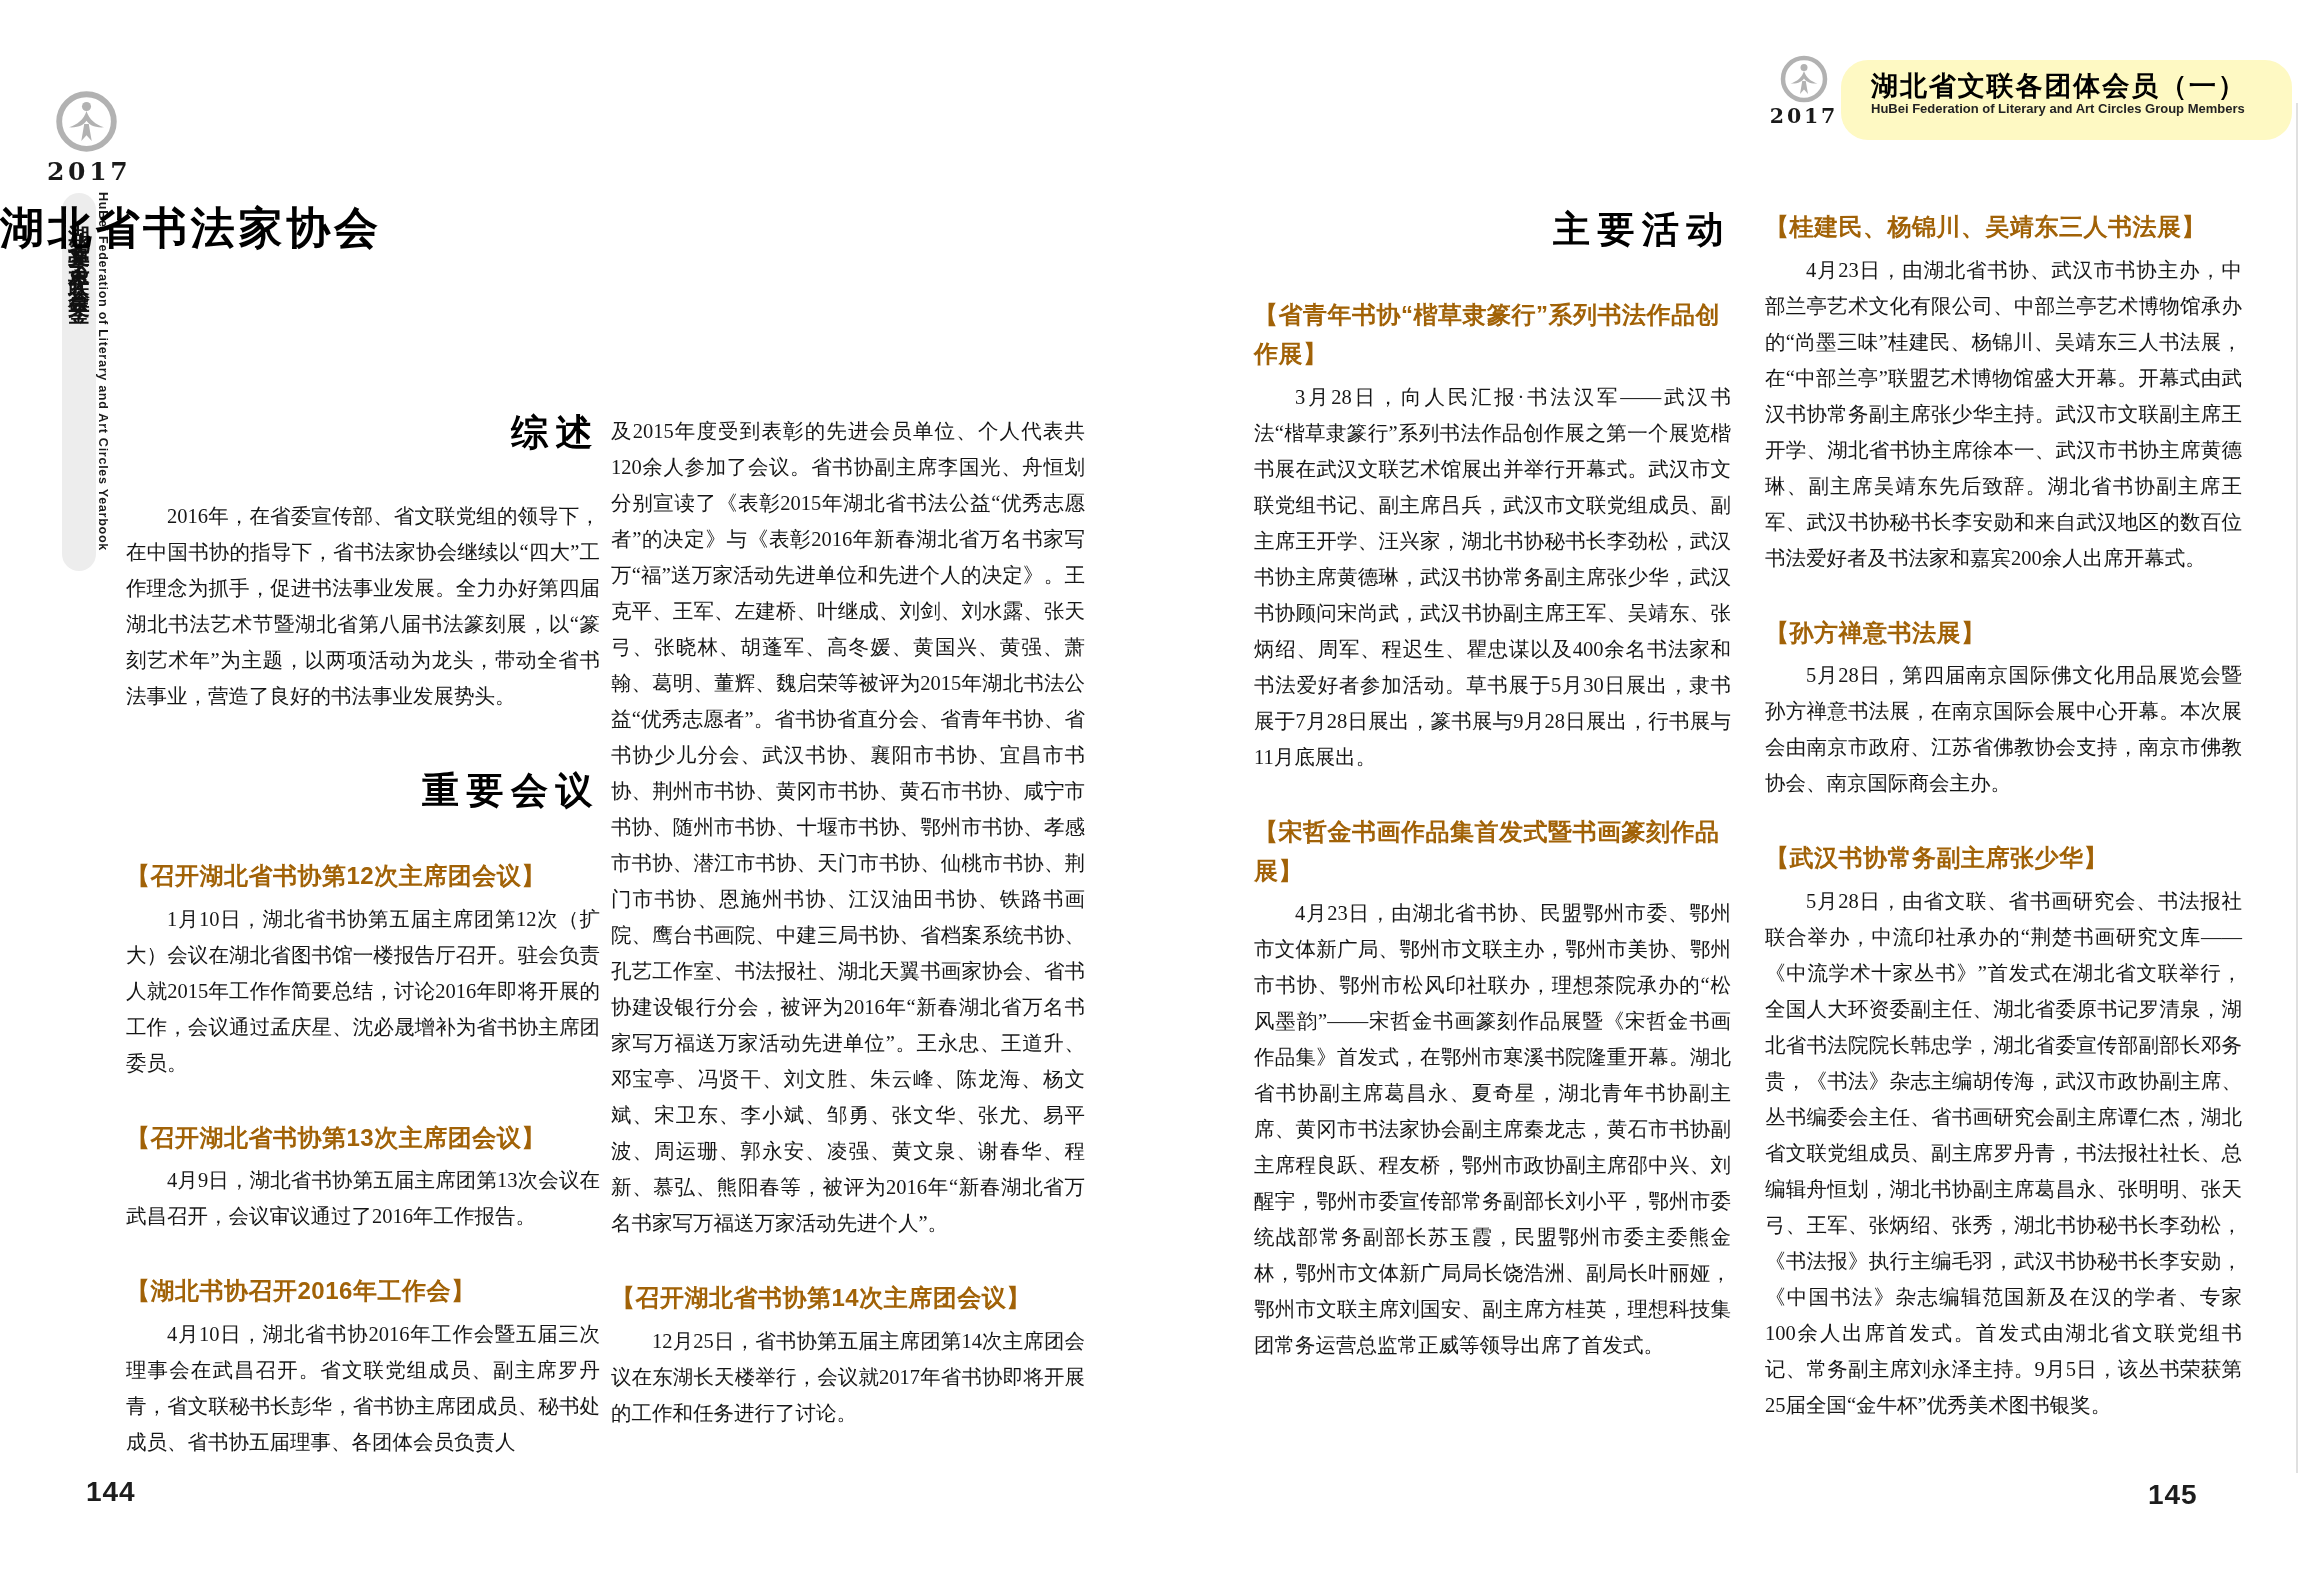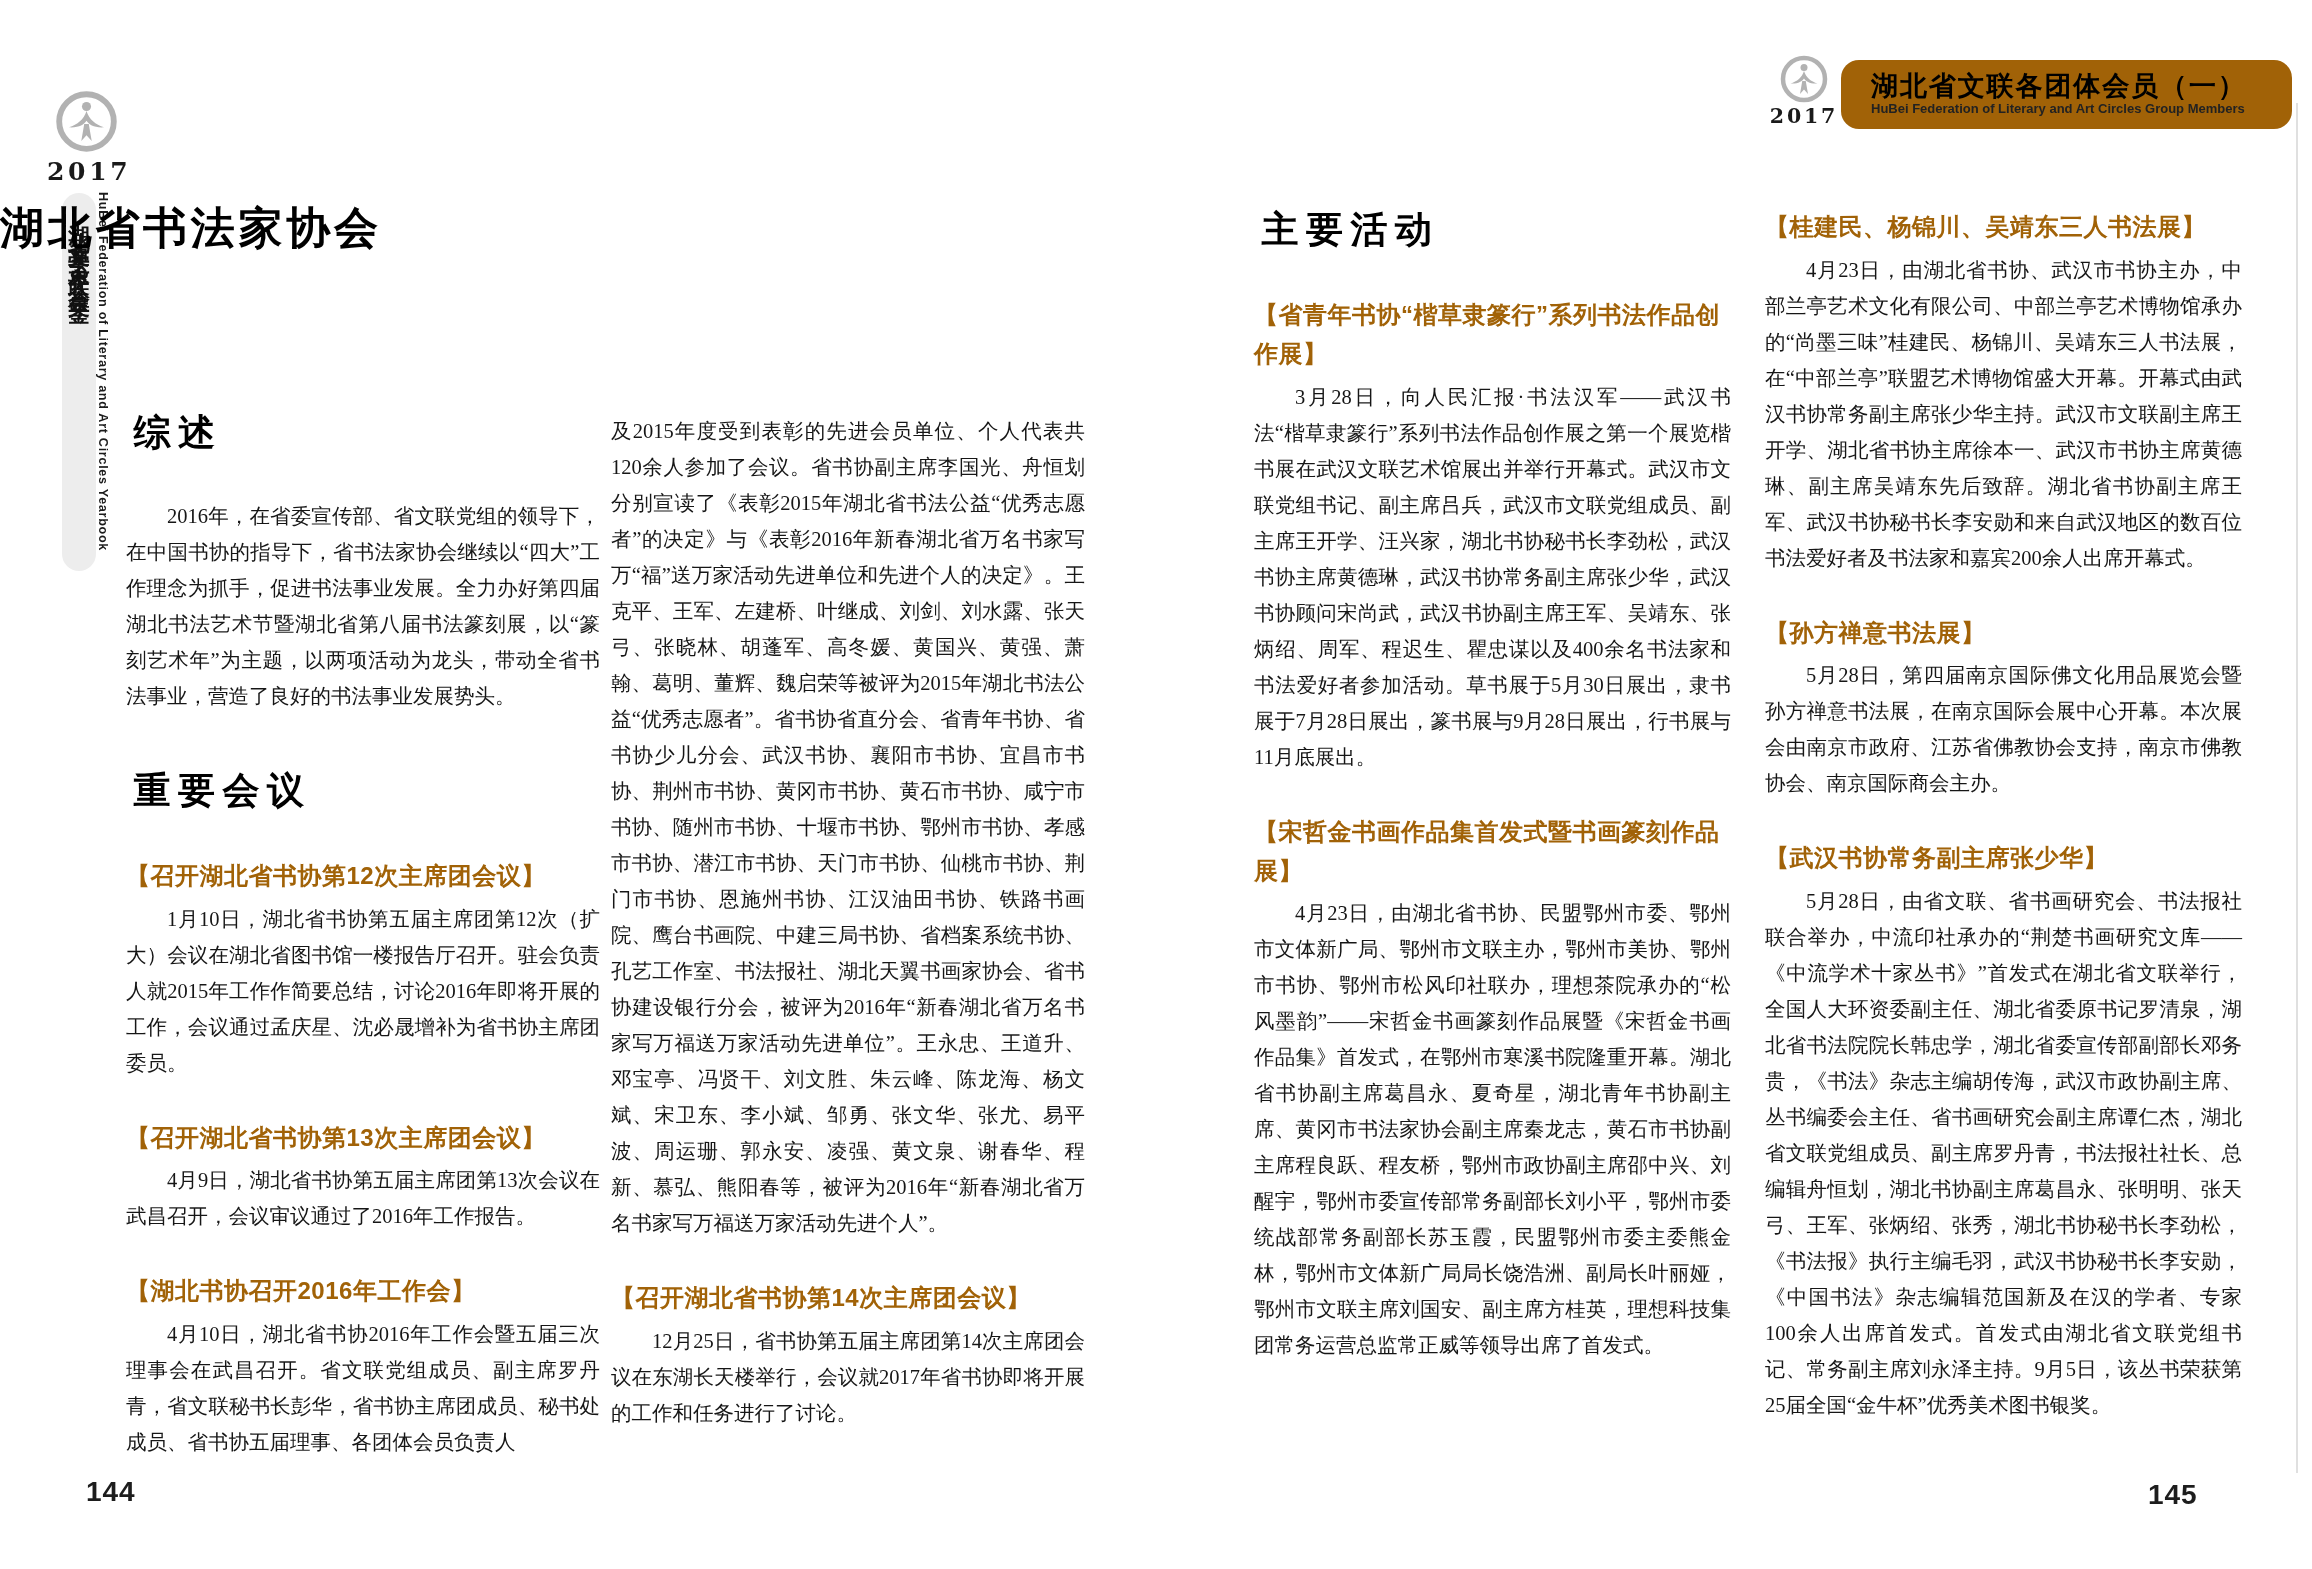--- a/index.html
+++ b/index.html
@@ -10,21 +10,21 @@
   
   .col{
     position:absolute;width:474px;font-size:20.5px;line-height:36px;
     text-align:justify;text-justify:inter-character;
   }
   .col > :first-child{margin-top:0;}
   .block-para{margin:0;text-indent:2em;}
   .block-paracont{margin:0;text-indent:0;}
   .block-section{
     font-family:"Liberation Sans","DejaVu Sans",sans-serif;font-weight:bold;
-    font-size:37px;line-height:45px;text-align:left;letter-spacing:7.5px;text-indent:7.5px;
+    font-size:37px;line-height:45px;text-align:right;letter-spacing:7.5px;text-indent:7.5px;
     margin:54px 0 43px;color:#000;
   }
   .block-entry{
     font-family:"Liberation Sans","DejaVu Sans",sans-serif;font-weight:bold;
     font-size:24px;line-height:39px;text-align:left;letter-spacing:0.5px;
     margin:37px 0 5.6px;color:#a16207;text-indent:0;
   }
   #col-l1{left:126px;top:410px;}
   #col-l2{left:611px;top:413px;}
   #col-r1{left:1254px;top:207px;width:477px;}
@@ -67,22 +67,22 @@
     font-size:12.6px;letter-spacing:0.7px;color:#1b1b1b;white-space:nowrap;
   }
   
   #logo-right{position:absolute;left:1779px;top:54px;width:50px;height:50px;}
   #year-right{
     position:absolute;left:1766px;top:104px;width:76px;text-align:center;
     font-family:"DejaVu Serif","Liberation Serif",serif;font-weight:bold;
     font-size:20.5px;letter-spacing:2.8px;color:#1a1a1a;
   }
   .banner{
-    position:absolute;left:1841px;top:60px;width:451px;height:69px;
-    background:#a16207;border-radius:18px;
+    position:absolute;left:1841px;top:60px;width:451px;height:80px;
+    background:#fef9c3;border-radius:27px;
   }
   .banner-cn{
     position:absolute;left:30px;top:7.5px;
     font-family:"Liberation Sans","DejaVu Sans",sans-serif;font-weight:bold;
     font-size:27px;letter-spacing:1.9px;color:#000;white-space:nowrap;
   }
   .banner-en{
     position:absolute;left:30px;top:41px;
     font-family:"Liberation Sans","DejaVu Sans",sans-serif;font-weight:bold;
     font-size:13px;color:#222;white-space:nowrap;

